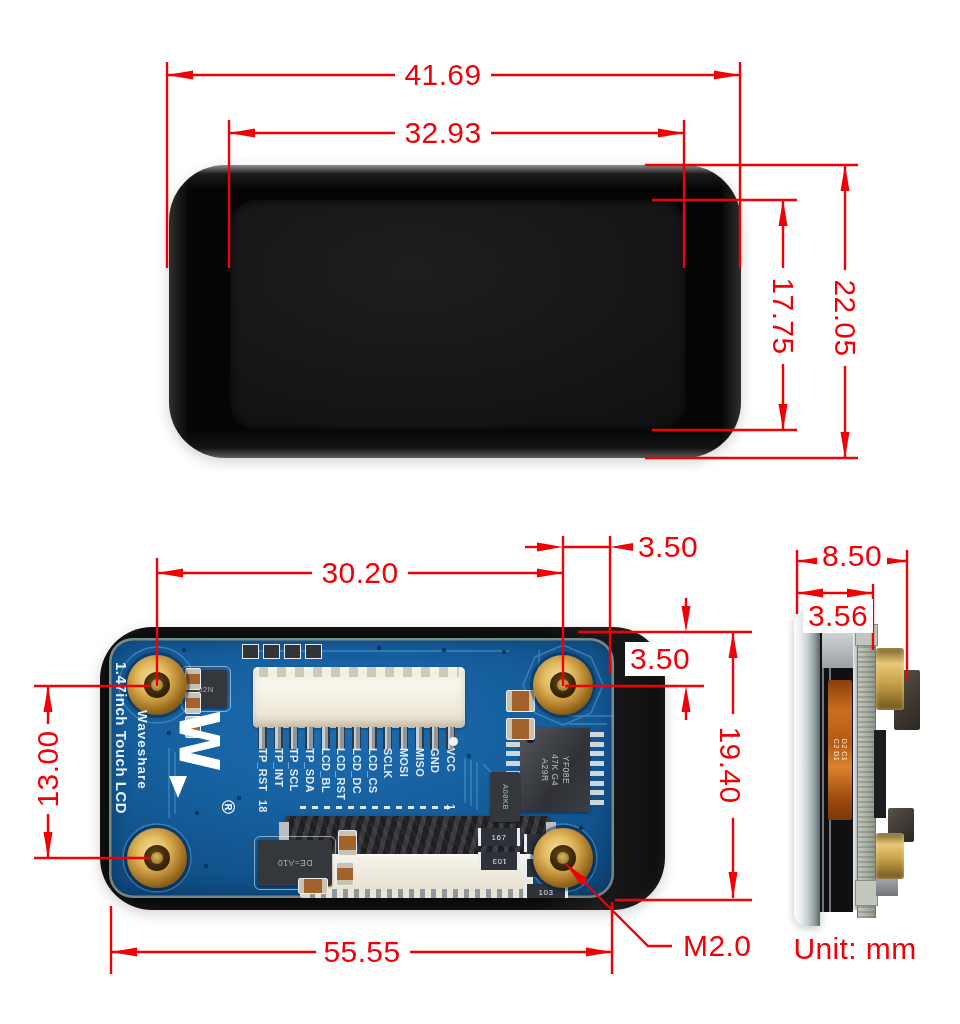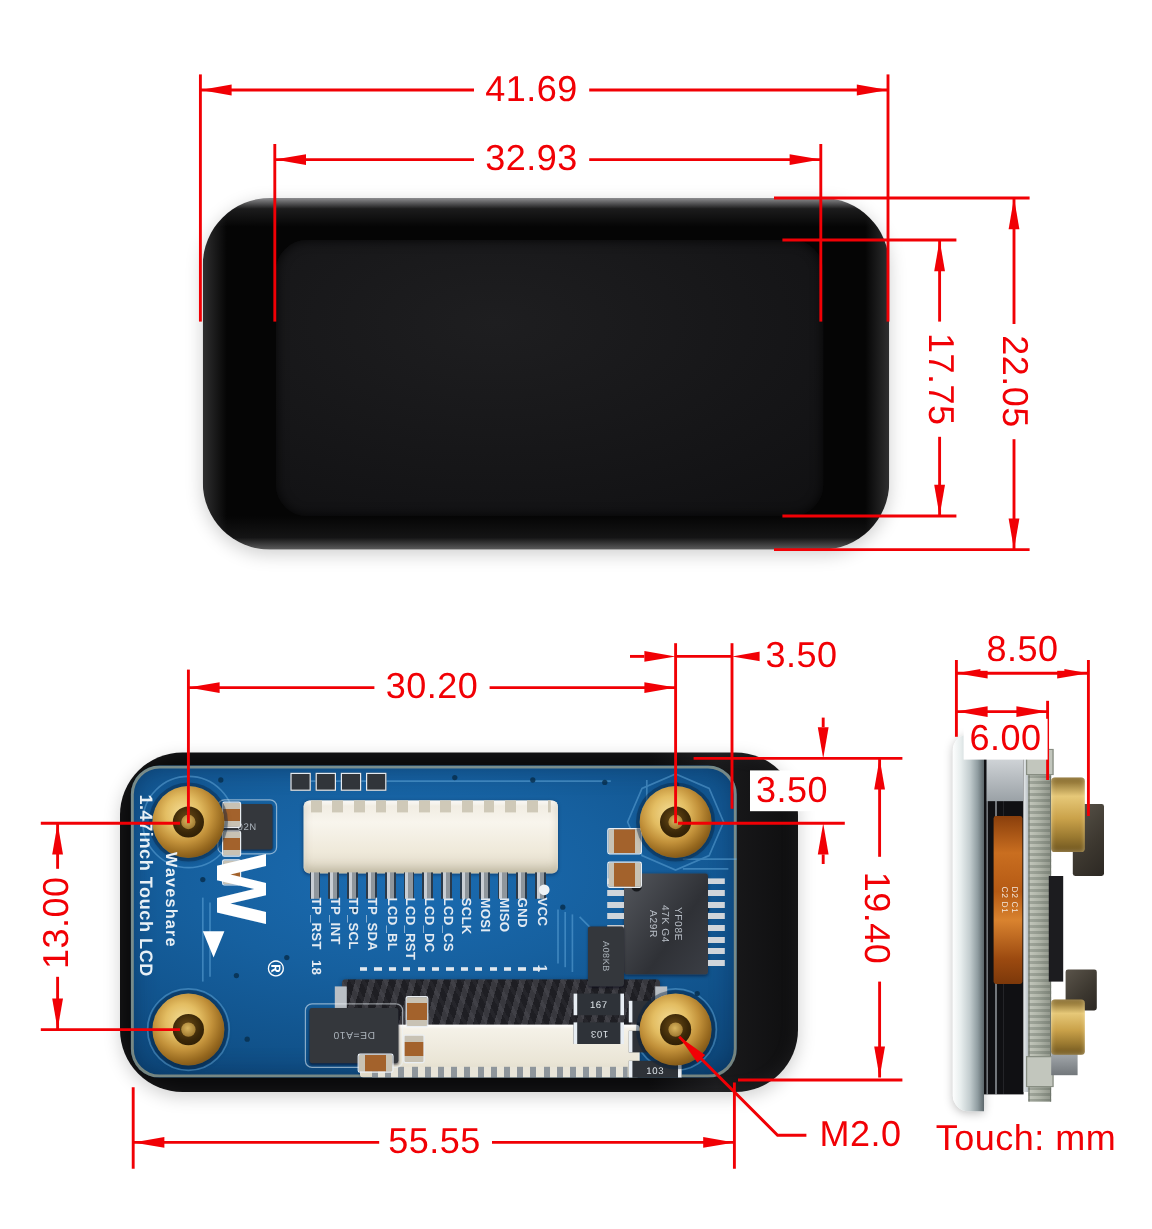--- a/index.html
+++ b/index.html
@@ -375,17 +375,17 @@
   <div class="dim" style="left:443px;top:133px;text-align:right;">32.93</div>
   <div class="dim v" style="left:845px;top:318px;">22.05</div>
   <div class="dim v" style="left:783px;top:316px;">17.75</div>
   <div class="dim" style="left:360px;top:573px;">30.20</div>
   <div class="dim" style="left:668px;top:547px;">3.50</div>
   <div class="dim" style="left:660px;top:659px;">3.50</div>
   <div class="dim v" style="left:730px;top:765px;">19.40</div>
   <div class="dim vccw" style="left:48px;top:769px;">13.00</div>
   <div class="dim" style="left:362px;top:952px;">55.55</div>
   <div class="dim lead" style="left:678px;top:946px;">M2.0</div>
-  <div class="dim" style="left:852px;top:542px;">8.50</div>
-  <div class="dim" style="left:838px;top:616px;">6.00</div>
-  <div class="dim" style="left:855px;top:949px;background:none;">Touch: mm</div>
+  <div class="dim" style="left:852px;top:556px;">8.50</div>
+  <div class="dim" style="left:838px;top:616px;">3.56</div>
+  <div class="dim" style="left:855px;top:949px;background:none;">Unit: mm</div>
 
 </div>
 
 </body></html>

